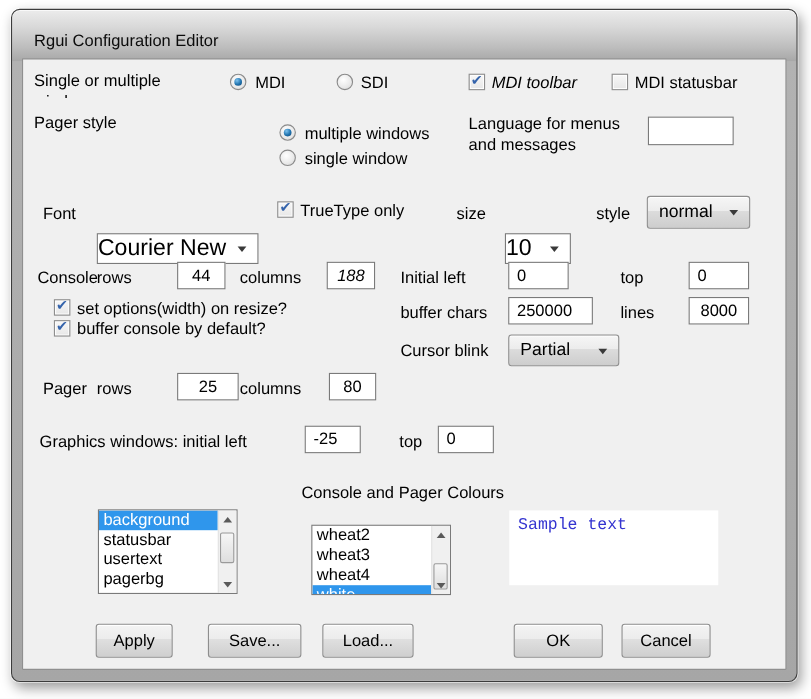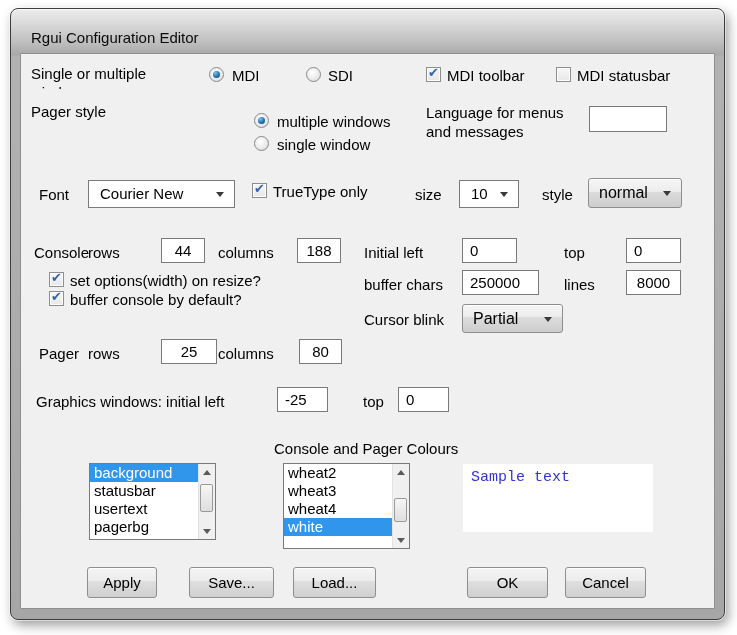--- a/index.html
+++ b/index.html
@@ -17,21 +17,21 @@
     background:#f0f0f0;border:1px solid #8f8f8f;border-radius:1px;}
 
   .lbl{position:absolute;font-size:15px;color:#000;white-space:nowrap;line-height:19px;}
   .clip2{white-space:normal;overflow:hidden;}
 
   .inp{position:absolute;background:#ffffff;border:1px solid #7a7a7a;
     font-family:"Liberation Sans",sans-serif;font-size:15px;color:#000;padding:0 7px;margin:0;}
   .ctr{text-align:center;padding:0 2px;}
 
   .combo{position:absolute;background:#ffffff;border:1px solid #7a7a7a;
-    font-size:15px;color:#000;line-height:26px;padding-left:11px;cursor:default;}
+    font-size:21px;color:#000;line-height:26px;cursor:default;margin-top:32px;}
   .dd{position:absolute;border:1px solid #8e8e8e;border-radius:3px;
     background:linear-gradient(180deg,#f6f6f6 0%,#ececec 45%,#dcdcdc 46%,#cdcdcd 100%);
     box-shadow:inset 0 1px 0 #ffffff;
     font-size:16px;color:#000;line-height:28px;padding-left:10px;cursor:default;}
   .car{position:absolute;right:10px;top:50%;margin-top:-2px;width:0;height:0;
     border-left:4px solid transparent;border-right:4px solid transparent;border-top:5px solid #3a3a3a;}
 
   .chk{position:absolute;width:15px;height:15px;background:linear-gradient(180deg,#f7f7f7,#e7e7e7);
     border:1px solid #8e8e8e;box-shadow:inset 0 0 0 1px #fdfdfd;cursor:default;}
   .chk.on::after{content:"\2714";position:absolute;left:1px;top:-3px;font-size:13px;color:var(--check);}
@@ -73,21 +73,21 @@
 
   <div class="client">
 
     <div class="lbl clip2" style="left:10px;top:10px;width:165px;height:25px;"><span>Single or multiple</span>
       <span>windows</span></div>
     <div class="radio on" style="left:188px;top:13px;"></div>
     <div class="lbl" style="left:211px;top:12px;">MDI</div>
     <div class="radio" style="left:285px;top:13px;"></div>
     <div class="lbl" style="left:307px;top:12px;">SDI</div>
     <div class="chk on" style="left:405px;top:13px;"></div>
-    <div class="lbl" style="left:426px;top:12px;">MDI toolbar</div>
+    <div class="lbl" style="left:426px;top:12px;font-style:italic;">MDI toolbar</div>
     <div class="chk" style="left:535px;top:13px;"></div>
     <div class="lbl" style="left:556px;top:12px;">MDI statusbar</div>
 
     <div class="lbl" style="left:10px;top:48px;">Pager style</div>
     <div class="radio on" style="left:233px;top:59px;"></div>
     <div class="lbl" style="left:256px;top:58px;">multiple windows</div>
     <div class="radio" style="left:233px;top:82px;"></div>
     <div class="lbl" style="left:256px;top:81px;">single window</div>
     <div class="lbl" style="left:405px;top:49px;">
       <span>Language for menus</span><br><span>and messages</span></div>
@@ -102,21 +102,21 @@
     <div class="combo" style="left:438px;top:126px;width:60px;height:28px;">
       <span>10</span><span class="car"></span></div>
     <div class="lbl" style="left:521px;top:131px;">style</div>
     <div class="dd" style="left:567px;top:124px;width:94px;height:30px;">
       <span>normal</span><span class="car"></span></div>
 
     <div class="lbl" style="left:13px;top:189px;">Console</div>
     <div class="lbl" style="left:67px;top:189px;">rows</div>
     <input class="inp ctr" style="left: 140px; top: 184px; width: 44px; height: 25px;" value="44">
     <div class="lbl" style="left:197px;top:189px;">columns</div>
-    <input class="inp ctr" style="left: 276px; top: 184px; width: 44px; height: 25px;" value="188">
+    <input class="inp ctr" style="left: 276px; top: 184px; width: 44px; height: 25px; font-style: italic;" value="188">
     <div class="lbl" style="left:343px;top:189px;">Initial left</div>
     <input class="inp" style="left: 441px; top: 184px; width: 55px; height: 25px;" value="0">
     <div class="lbl" style="left:543px;top:189px;">top</div>
     <input class="inp" style="left: 605px; top: 184px; width: 55px; height: 25px;" value="0">
 
     <div class="chk on" style="left:28px;top:218px;"></div>
     <div class="lbl" style="left:49px;top:217px;">set options(width) on resize?</div>
     <div class="chk on" style="left:28px;top:237px;"></div>
     <div class="lbl" style="left:49px;top:236px;">buffer console by default?</div>
     <div class="lbl" style="left:343px;top:221px;">buffer chars</div>
@@ -151,21 +151,21 @@
         <div class="sb-up">
             <span class="tri-up"></span>
           </div>
         <div class="sb-thumb" style="top:20px;height:28px;"></div>
         <div class="sb-dn">
             <span class="tri-dn"></span>
           </div>
       </div>
     </div>
 
-    <div class="listbox" style="left:262px;top:409px;width:127px;height:86px;">
+    <div class="listbox" style="left:262px;top:423px;width:127px;height:64px;">
       <div style="margin-right:17px;">
         <div class="lb-item">wheat2</div>
         <div class="lb-item">wheat3</div>
         <div class="lb-item">wheat4</div>
         <div class="lb-item sel">white</div>
       </div>
       <div class="sbar">
         <div class="sb-up">
             <span class="tri-up"></span>
           </div>

